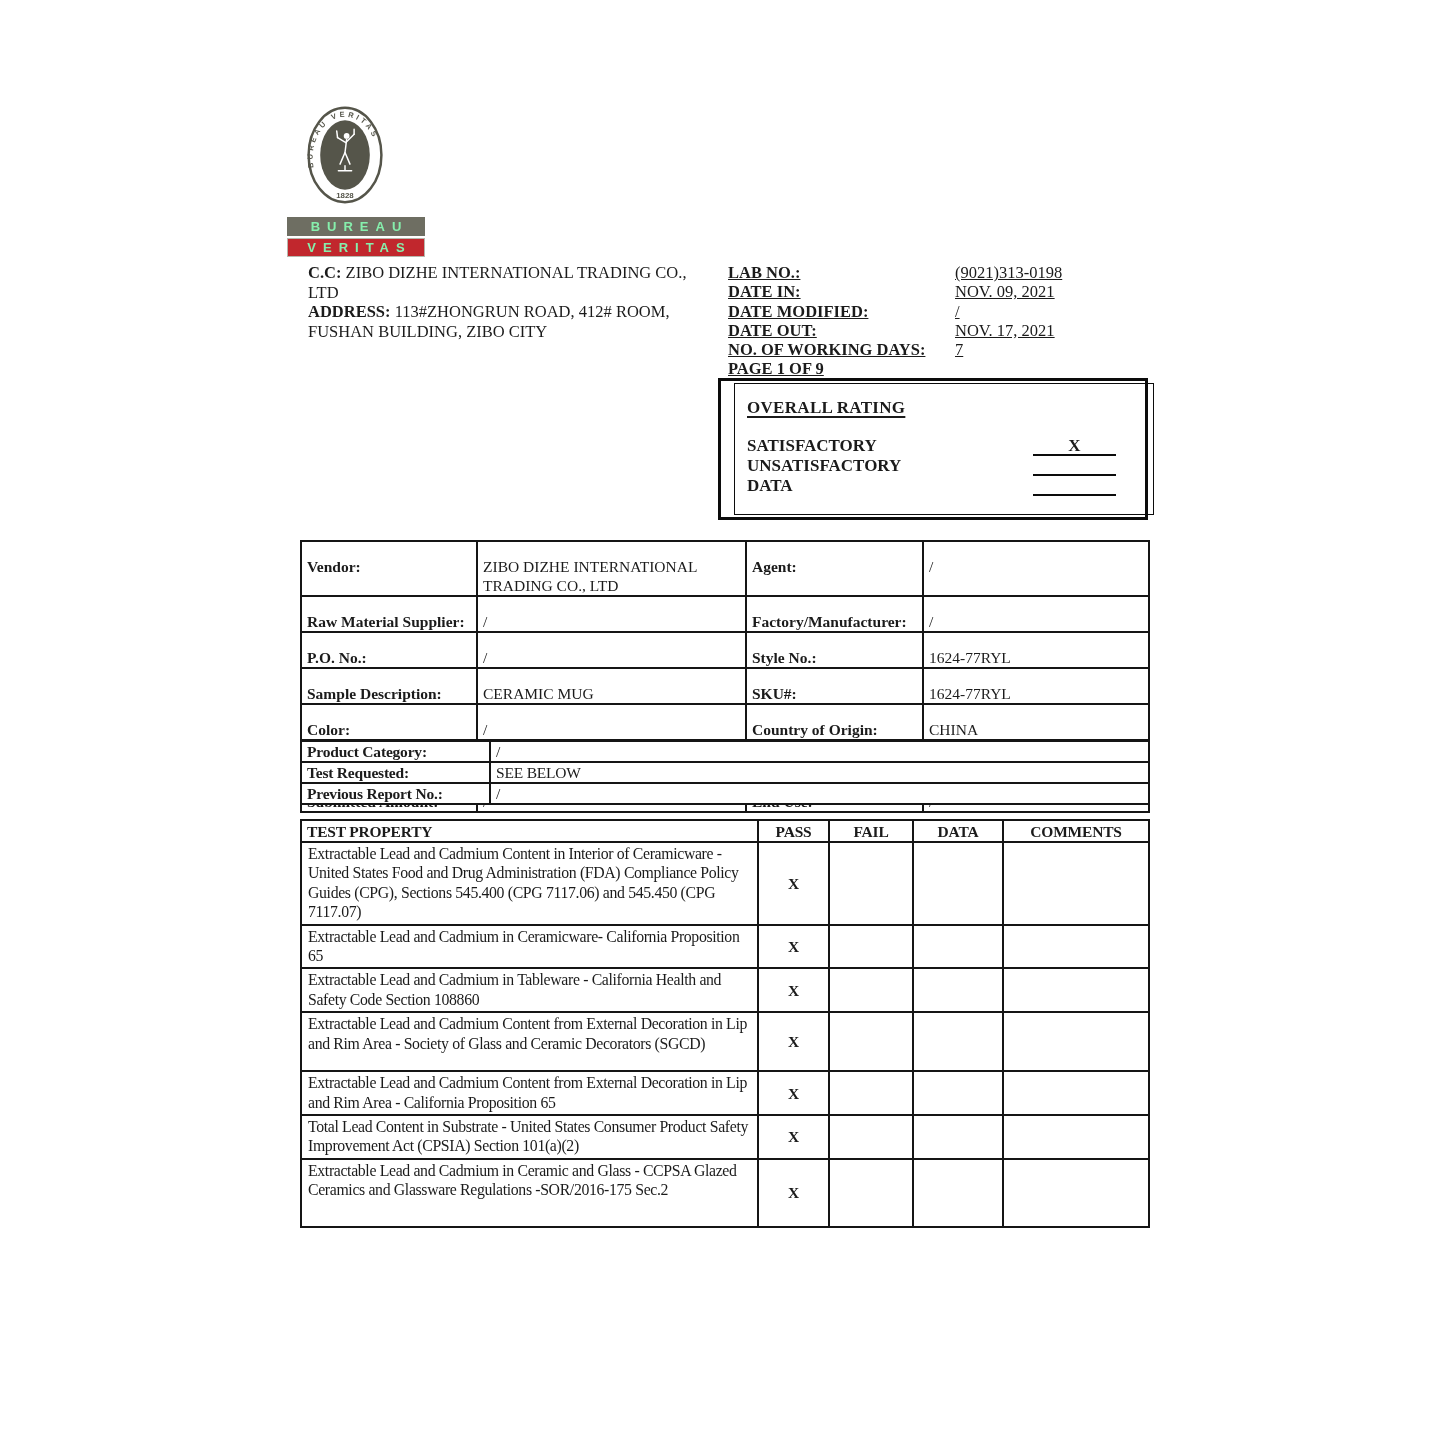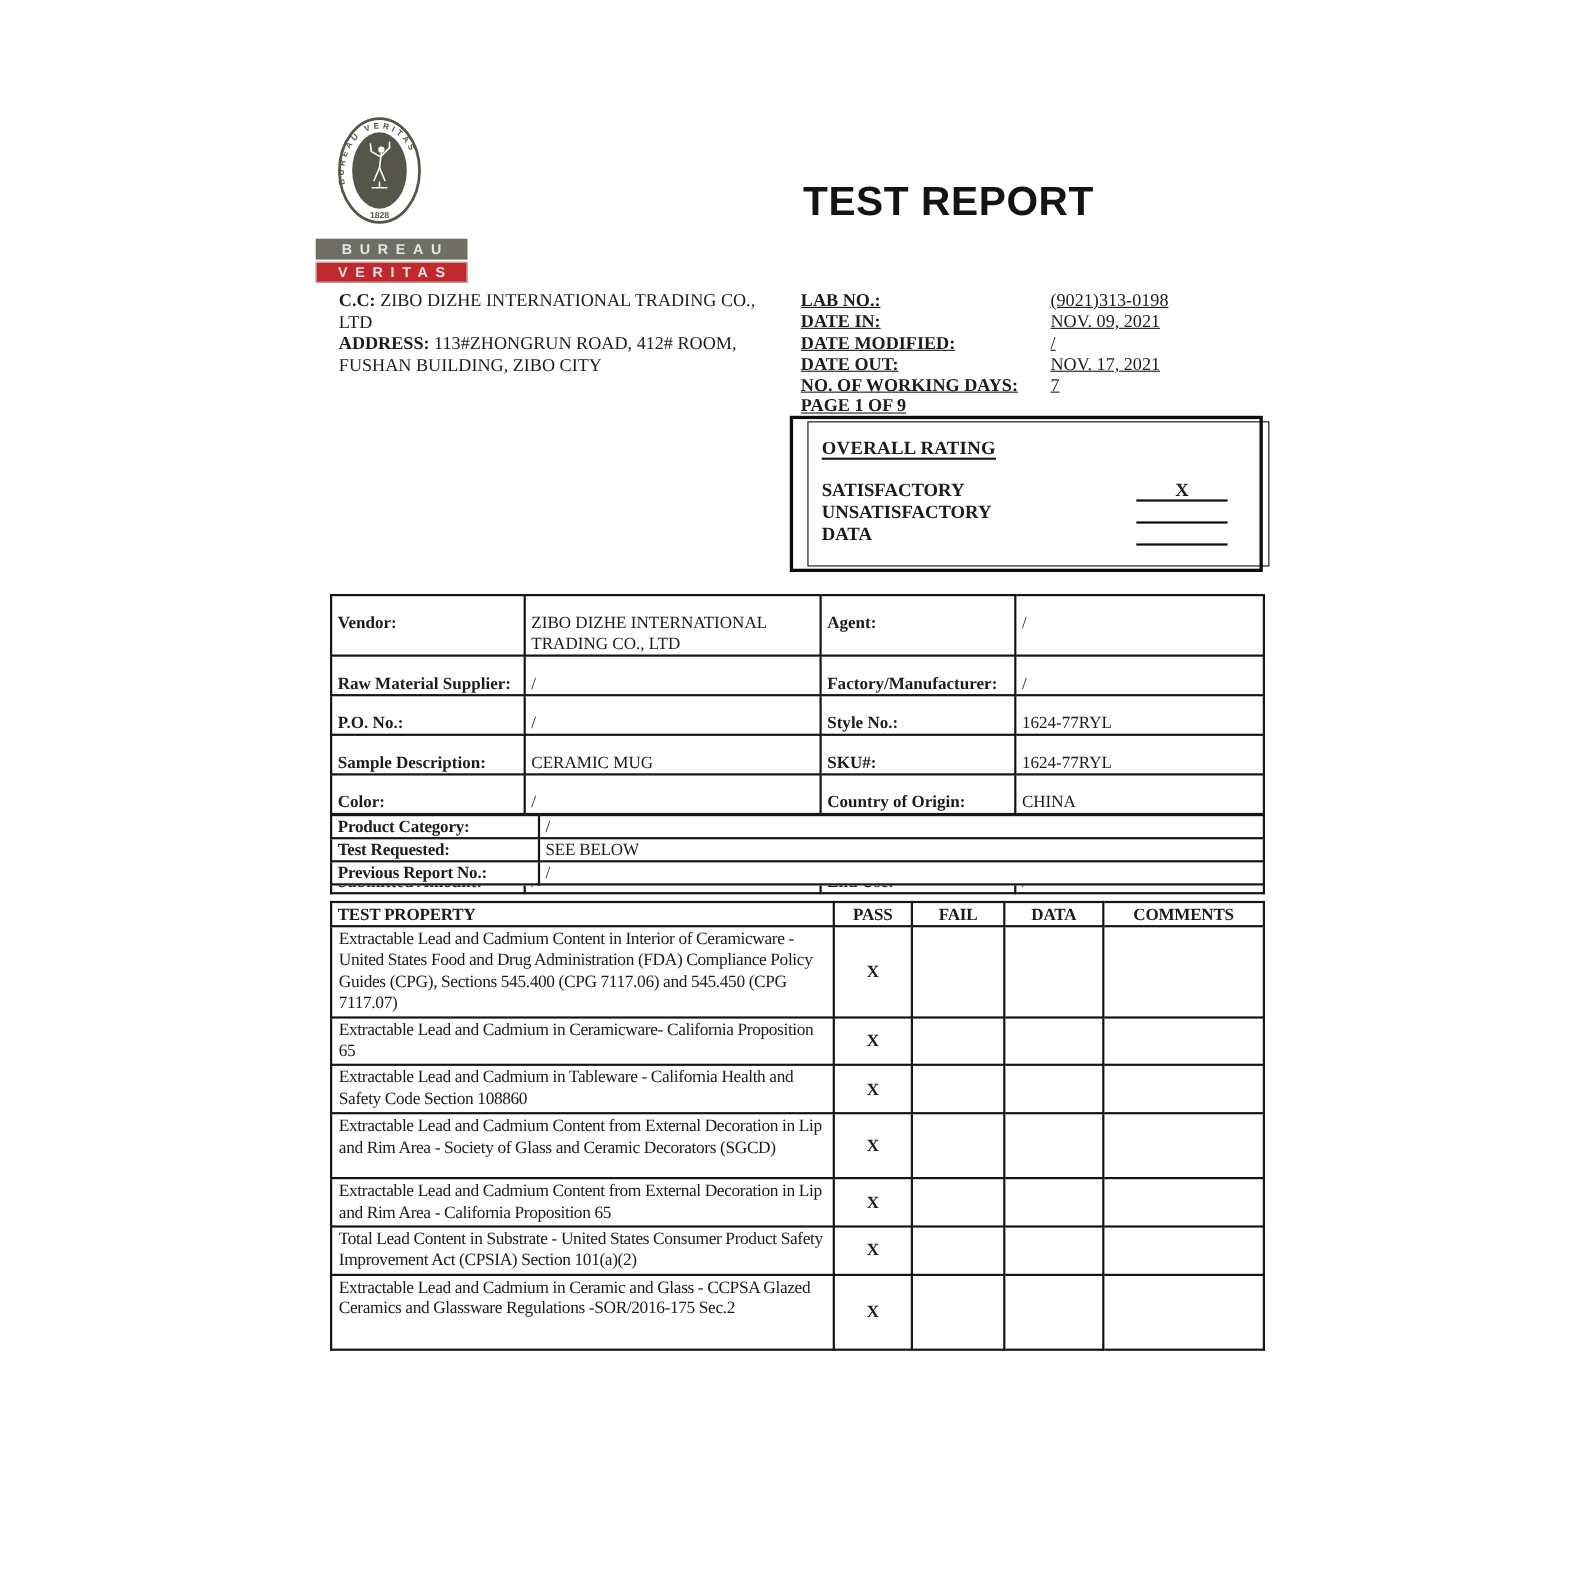--- a/index.html
+++ b/index.html
@@ -15,21 +15,21 @@
   }
 
   
   .logo { position: absolute; left: 287px; top: 95px; width: 138px; }
   .logo svg { display: block; margin-left: 10px; }
   .logo-bar {
     width: 138px; height: 19px; margin-top: 2px;
     display: flex; align-items: center; justify-content: center;
     font-family: "Liberation Sans", sans-serif;
     font-weight: bold; font-size: 13px; letter-spacing: 7px;
-    color: #e5e5e5; text-indent: 7px;
+    color: #86efac; text-indent: 7px;
   }
   .bar-veritas { border: 1px solid #b7b7ad; }
 
   
   .title {
     position: absolute; left: 730px; top: 162px;
     font-family: "Liberation Sans", sans-serif;
     font-weight: 800; font-size: 37px; letter-spacing: 0.5px;
     color: #141414;
   }
@@ -126,21 +126,20 @@
         <path d="M58,58 L52,72 M58,58 L64,72"></path>
         <path d="M59,46 L49,40 M59,46 L69,36"></path>
         <path d="M48,32 L49,40 M69,30 L69,36"></path>
         <path d="M50,80 L66,80 M58,74 L58,80"></path>
       </g>
     </svg>
     <div class="logo-bar" style="background:#6e6e62">BUREAU</div>
     <div class="logo-bar bar-veritas" style="background:#c1272d">VERITAS</div>
   </div>
 
-  <div class="title">TEST REPORT</div>
 
   <div class="cc-block">
     <p><span class="b">C.C:</span> <span>ZIBO DIZHE INTERNATIONAL TRADING CO., LTD</span></p>
     <p><span class="b">ADDRESS:</span> <span>113#ZHONGRUN ROAD, 412# ROOM, FUSHAN BUILDING, ZIBO CITY</span></p>
   </div>
 
   <div class="lab-info">
     <div class="lab-label">LAB NO.:</div>
     <div>(9021)313-0198</div>
     <div class="lab-label">DATE IN:</div>

